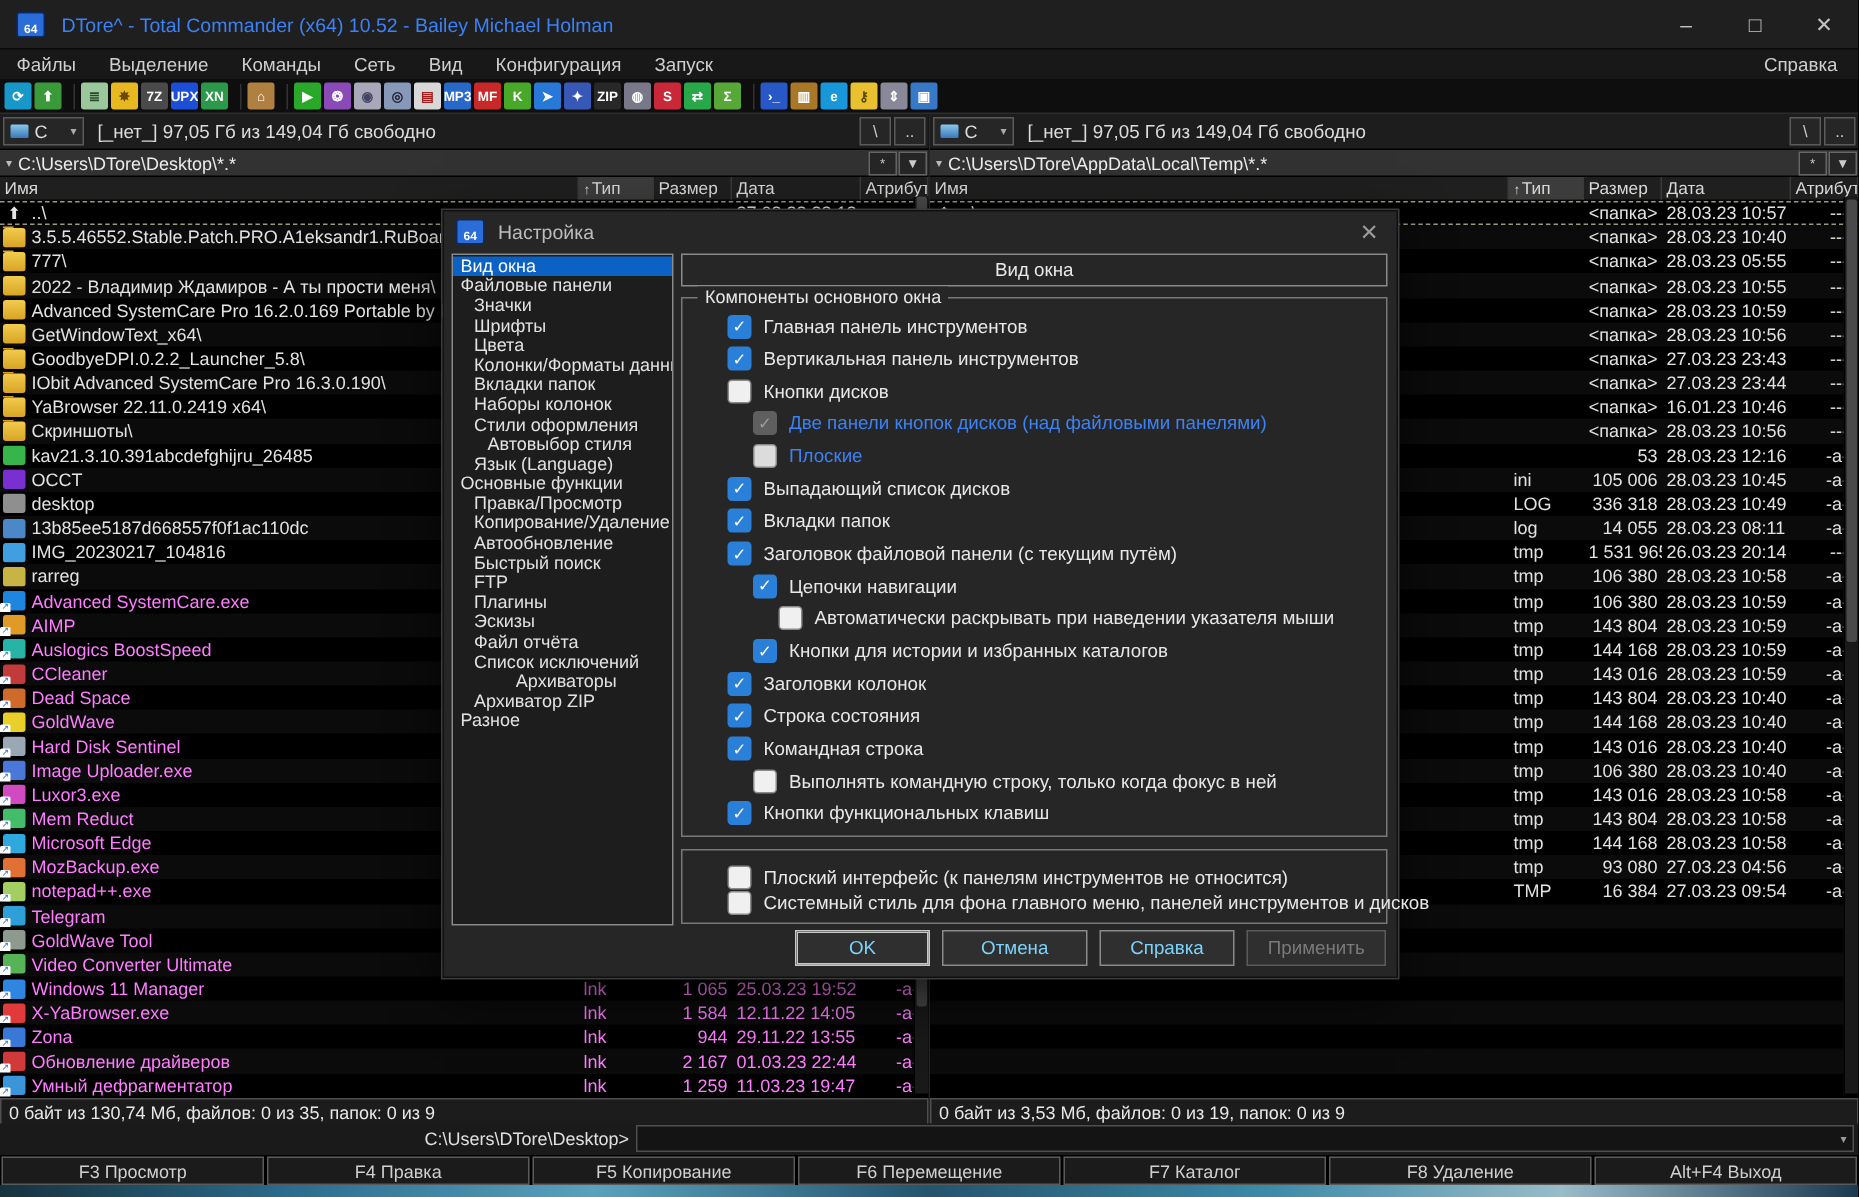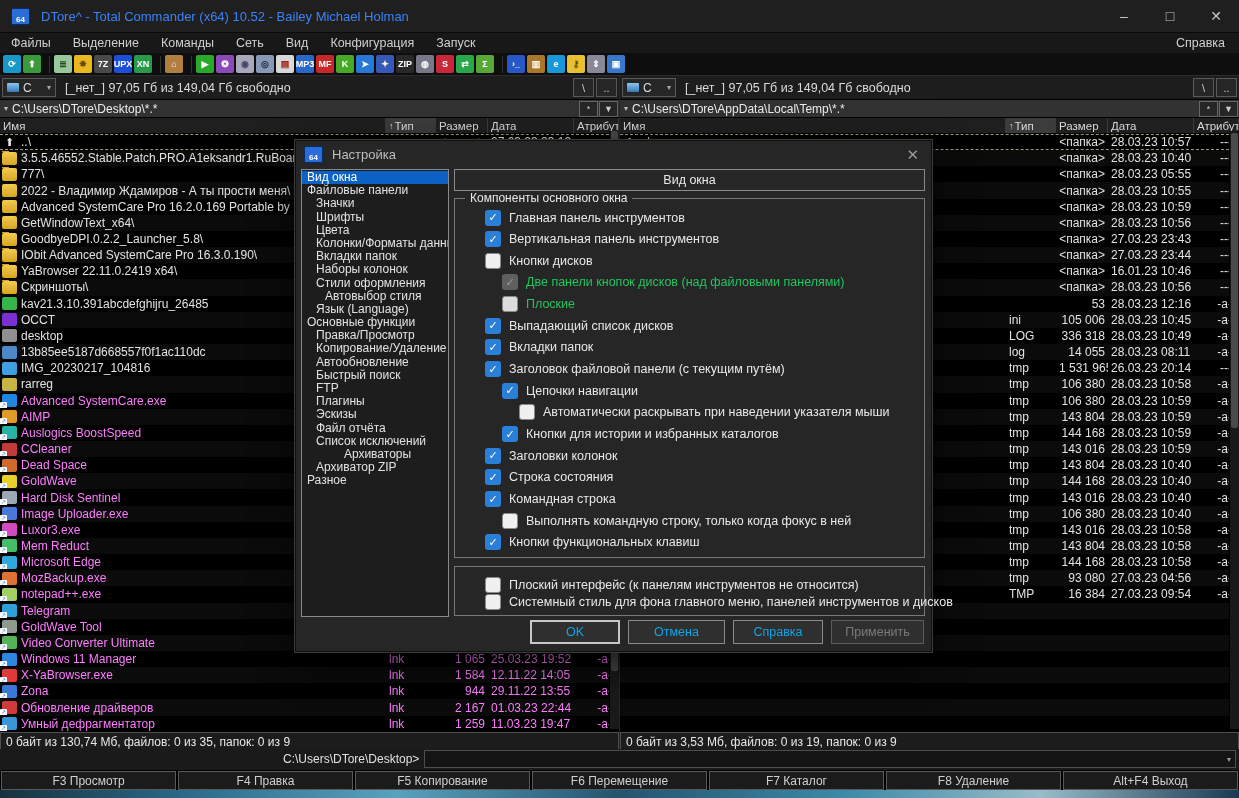--- a/index.html
+++ b/index.html
@@ -98,23 +98,23 @@
   .chk-col{position:absolute;left:8px;right:6px;top:9px;bottom:5px;display:flex;flex-direction:column;
            justify-content:space-between;}
   .chk-row{display:flex;align-items:center;gap:8px;height:19px;}
   .chk{width:16px;height:16px;border-radius:3px;flex:none;display:flex;align-items:center;justify-content:center;
        font-size:11px;box-sizing:border-box;}
   .chk.on{background:#2a80d8;color:#fff;}
   .chk.off{background:#f0f0f0;border:1px solid #8a8a8a;}
   .chk.on.dis{background:#5f5f5f;color:#9c9c9c;}
   .chk.off.dis{background:#dcdcdc;}
   .chk-label{color:#e8e8e8;white-space:nowrap;}
-  .chk-row.dis .chk-label{color:#22c55e;}
+  .chk-row.dis .chk-label{color:#3b82f6;}
   .dlg-buttons{position:absolute;right:7px;bottom:7px;height:24px;display:flex;gap:8px;}
-  .dlg-btn{background:#2f2f2f;border:1px solid #8a8a8a;color:#0ea5e9;font-size:12.5px;height:24px;
+  .dlg-btn{background:#2f2f2f;border:1px solid #8a8a8a;color:#7dd3fc;font-size:12.5px;height:24px;
            font-family:"Liberation Sans",sans-serif;}
   .dlg-btn.default{border-color:#c8c8c8;box-shadow:inset 0 0 0 1px #c8c8c8;}
   .dlg-btn.disabled{color:#7a7a7a;border-color:#5a5a5a;}
 </style>
 </head>
 <body>
 
 <div class="screen">
 
   <div class="titlebar">

